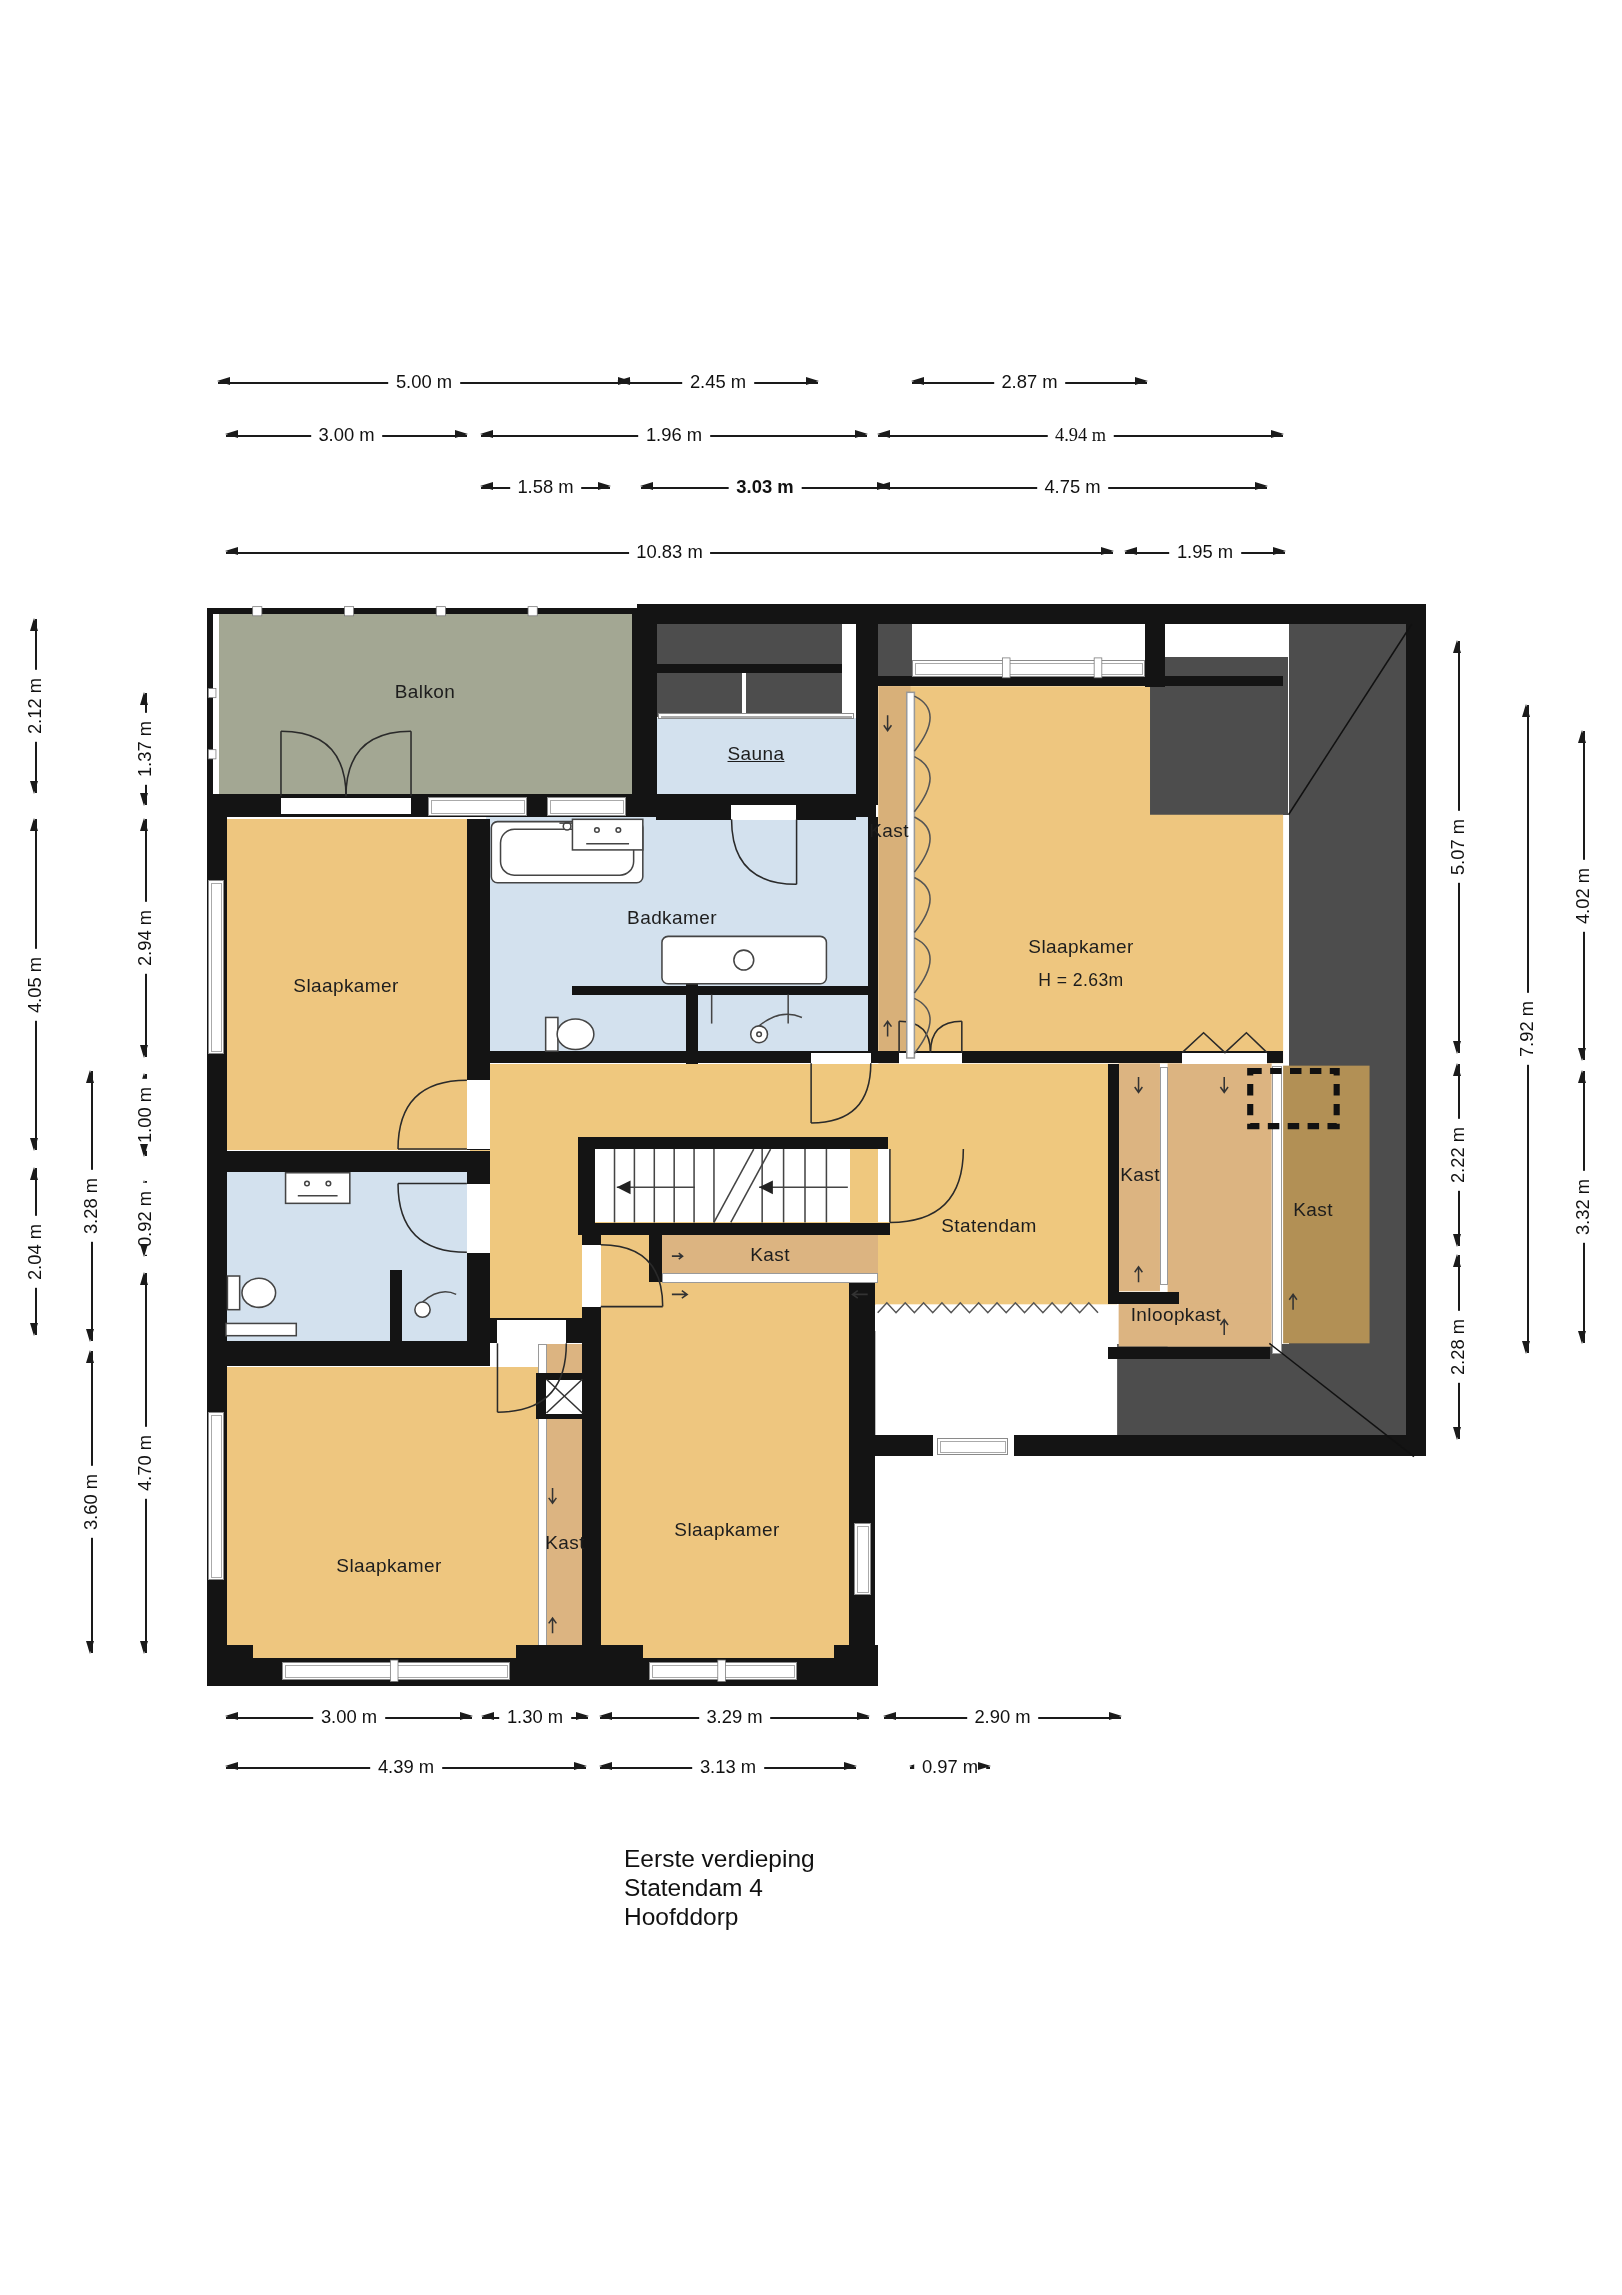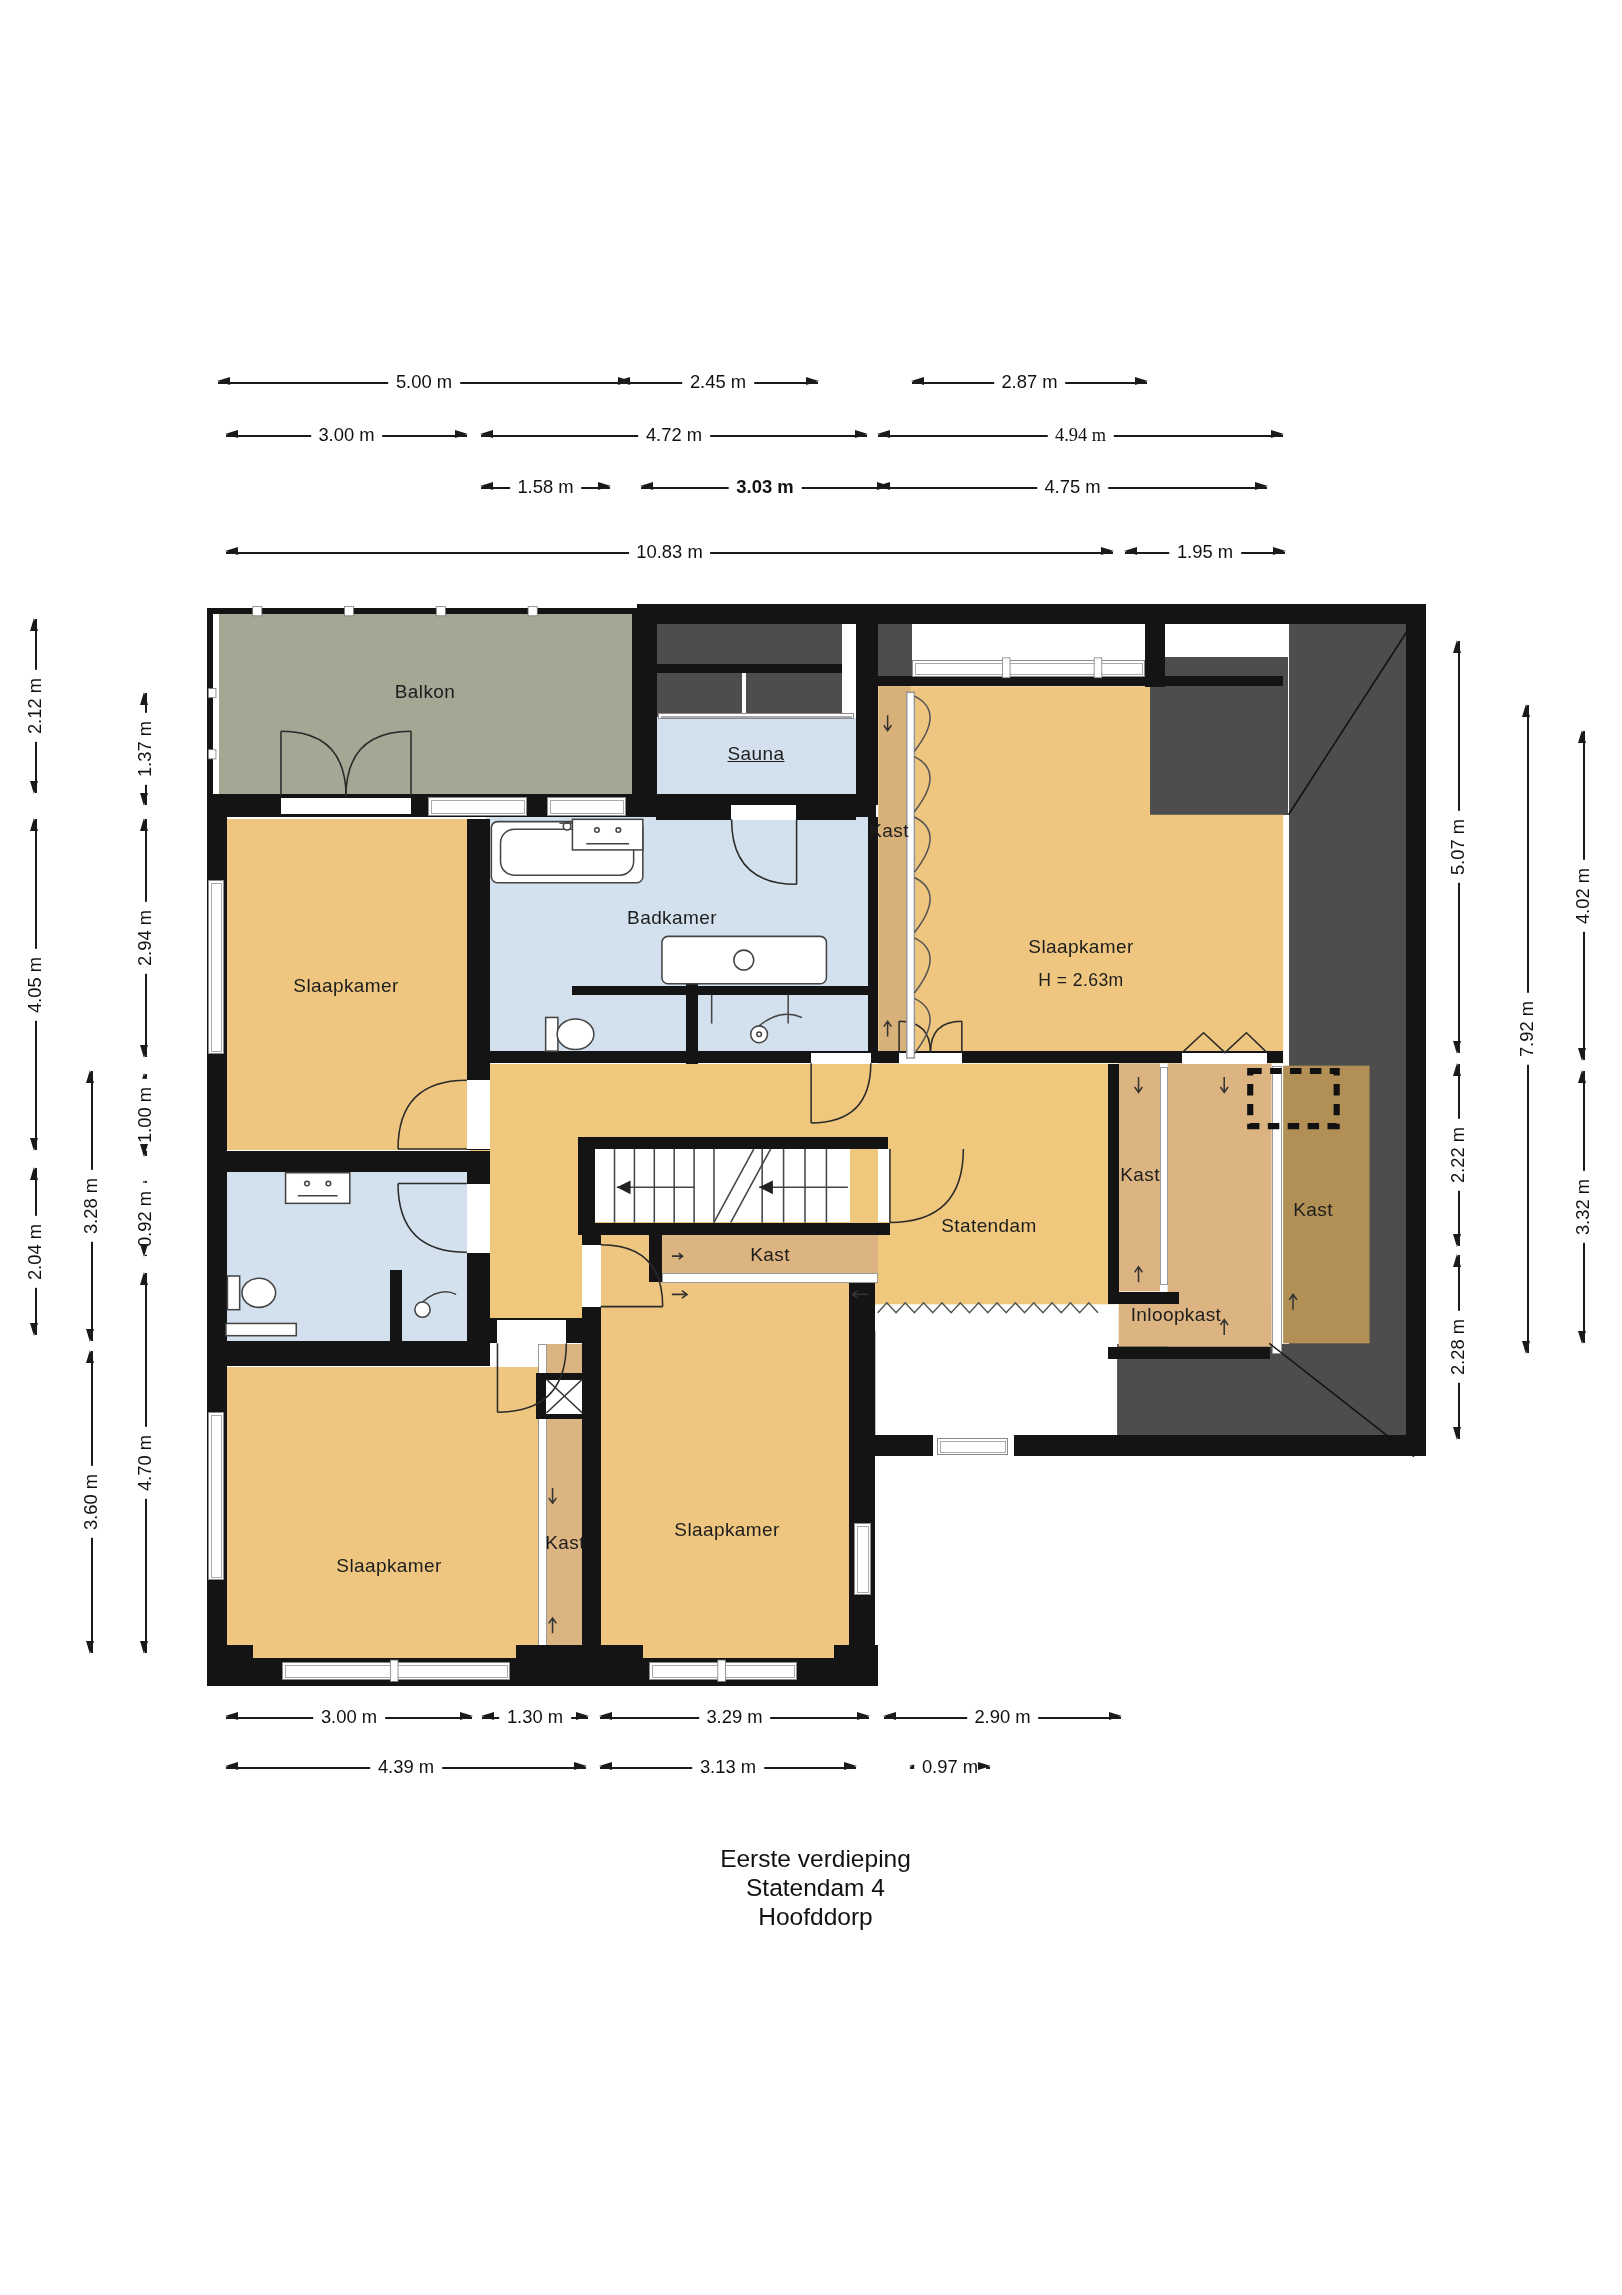--- a/index.html
+++ b/index.html
@@ -31,21 +31,21 @@
               border-left:13px solid #1a1a1a;border-right:0;}
   .dimv{position:absolute;width:1.5px;background:#1a1a1a;}
   .dimv:before{content:"";position:absolute;top:-0.8px;left:-4.6px;border:4.6px solid transparent;
                border-bottom:13px solid #1a1a1a;border-top:0;}
   .dimv:after{content:"";position:absolute;bottom:-0.8px;left:-4.6px;border:4.6px solid transparent;
               border-top:13px solid #1a1a1a;border-bottom:0;}
   .dlbl{position:absolute;left:50%;top:0;transform:translate(-50%,-50%);background:#fff;
         padding:0.8px 7.7px;font-size:18.4px;color:#111;white-space:nowrap;}
   .dimv .dlbl{left:0;top:50%;transform:translate(-50%,-50%) rotate(-90deg);}
   
-  #title{position:absolute;left:624px;top:1844px;width:383px;text-align:center;color:#111;
+  #title{position:absolute;left:624px;top:1844px;width:383px;text-align:left;color:#111;
          font-size:24.5px;line-height:29px;}
 </style>
 </head>
 <body>
 
 <div id="canvas">
 
   <div class="rm" style="left:219px;top:614px;width:413px;height:180px;background:#a3a793"></div>
   <div class="rm" style="left:226px;top:819px;width:241px;height:331px;background:#eec67f"></div>
   <div class="rm" style="left:226px;top:1171px;width:241px;height:170px;background:#d3e1ee"></div>
@@ -354,21 +354,21 @@
       <div class="dimh" style="left: 618px; top: 382px; width: 200px;">
         <span class="dlbl">2.45 m</span>
       </div>
       <div class="dimh" style="left: 912px; top: 382px; width: 235px;">
         <span class="dlbl">2.87 m</span>
       </div>
       <div class="dimh" style="left: 226px; top: 435px; width: 241px;">
         <span class="dlbl">3.00 m</span>
       </div>
       <div class="dimh" style="left: 481px; top: 435px; width: 386px;">
-        <span class="dlbl">4.72 m</span>
+        <span class="dlbl">1.96 m</span>
       </div>
       <div class="dimh" style="left: 878px; top: 435px; width: 405px; font-family: Liberation Serif, serif;">
         <span class="dlbl">4.94 m</span>
       </div>
       <div class="dimh" style="left: 481px; top: 487px; width: 129px;">
         <span class="dlbl">1.58 m</span>
       </div>
       <div class="dimh" style="left: 641px; top: 487px; width: 248px; font-weight: bold;">
         <span class="dlbl">3.03 m</span>
       </div>

